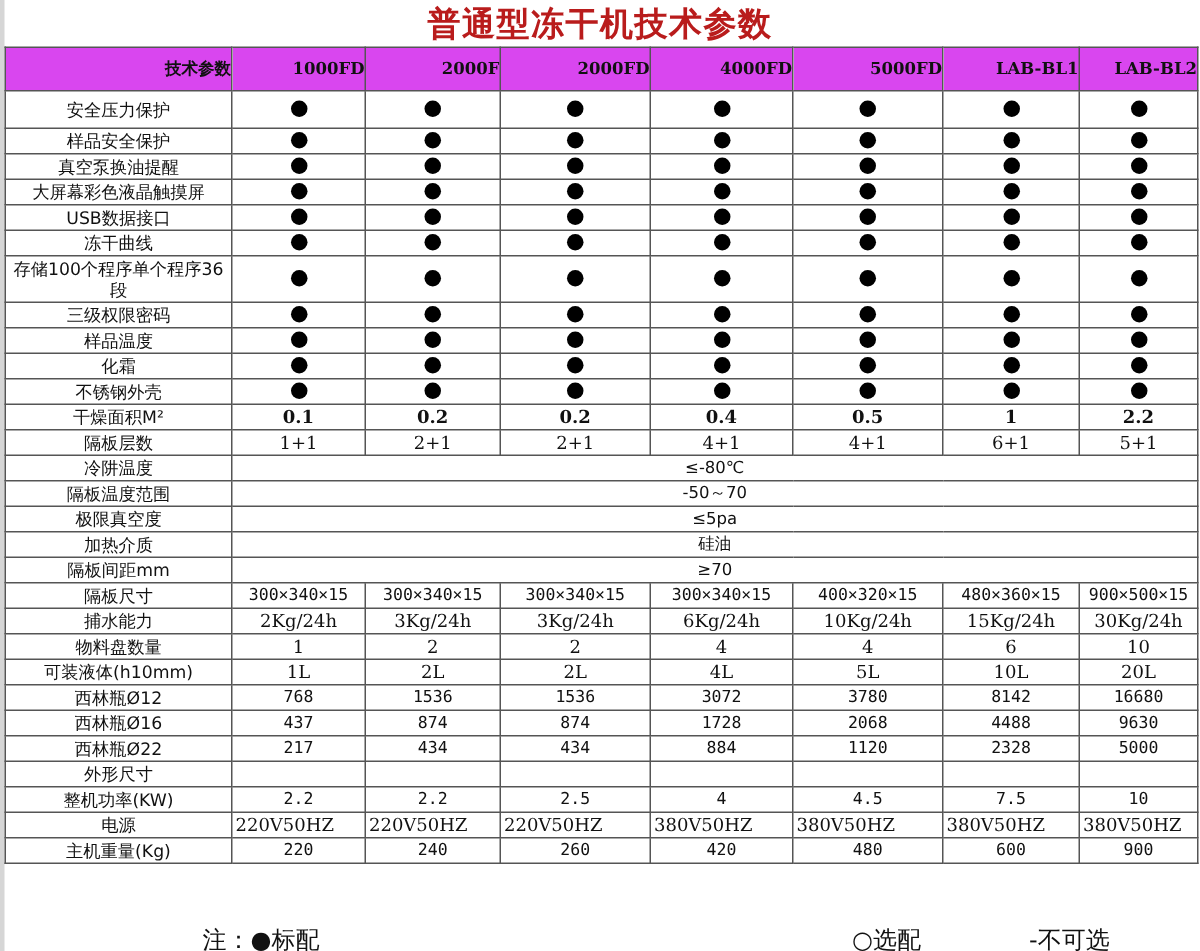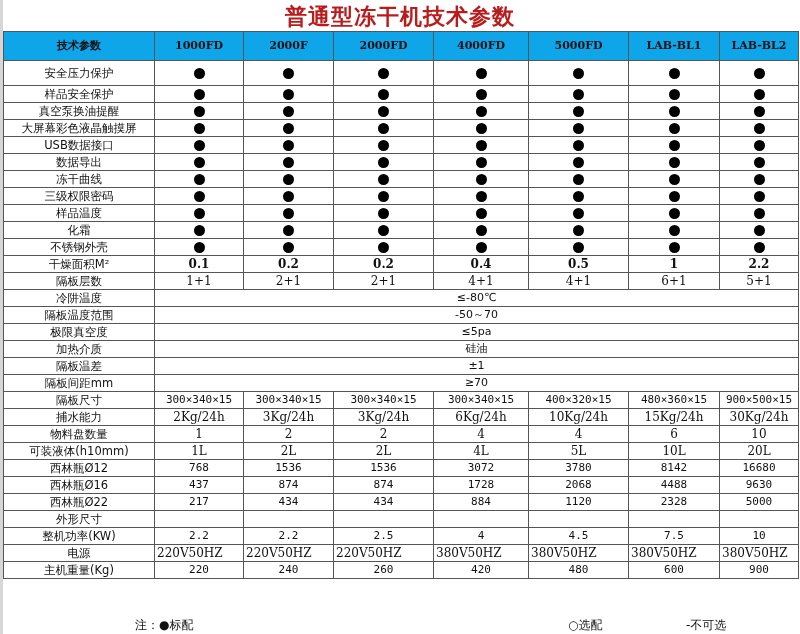--- a/index.html
+++ b/index.html
@@ -4,31 +4,31 @@
   <style>
     html, body { margin: 0; padding: 0; background: #ffffff; }
     body { width: 800px; height: 634px; overflow: hidden; position: relative;
            font-family: "DejaVu Sans", "Liberation Sans", sans-serif; color: #111; }
     .leftbar { position: absolute; left: 0; top: 0; width: 3px; height: 634px; background: #d6d6d6; }
     .title { position: absolute; left: 0; top: 0; width: 800px; height: 31px; text-align: center;
              font-size: 22px; font-weight: bold; line-height: 34px; letter-spacing: 1px; color: #b91c1c; }
     table { position: absolute; left: 3px; top: 31px; border-collapse: collapse; table-layout: fixed; width: 795px; }
     td { border: 1px solid #555; padding: 0; text-align: center; vertical-align: middle; overflow: hidden;
          white-space: nowrap; font-size: 11px; height: 16px; line-height: 14px; }
-    tr.hdr td { background: #0ea5e9; height: 28px; font-family: "DejaVu Serif", "Liberation Serif", serif;
-                font-weight: bold; font-size: 11px; }
+    tr.hdr td { background: #d946ef; height: 28px; font-family: "DejaVu Serif", "Liberation Serif", serif;
+                font-weight: bold; font-size: 11px; text-align: right; }
     td.lbl { font-size: 11.5px; margin-top: 46px; }
     td.wrap { white-space: normal; line-height: 14px; height: 30px; }
     .dot { display: inline-block; width: 11px; height: 11px; border-radius: 50%; background: #000; vertical-align: middle; }
     td.bold { font-family: "DejaVu Serif", "Liberation Serif", serif; font-weight: bold; font-size: 12px; }
     td.serif { font-family: "DejaVu Serif", "Liberation Serif", serif; font-size: 12px; }
     td.mono { font-family: "DejaVu Sans Mono", "Liberation Mono", monospace; font-size: 11px; margin-left: 47px; }
     .pw { display: flex; justify-content: flex-start; padding: 0 2px; }
     tr.first td { height: 24px; }
-    .footer { position: absolute; left: 3px; top: 615px; width: 795px; height: 19px; font-size: 12px; }
+    .footer { position: absolute; left: 3px; top: 615px; width: 795px; height: 19px; font-size: 16px; }
     .footer span { position: absolute; top: 2px; }
   </style>
 </head>
 <body>
 
 <div class="leftbar"></div>
 <div class="title">普通型冻干机技术参数</div>
 
 <table>
   <colgroup>
@@ -96,31 +96,31 @@
         <td class="lbl">USB数据接口</td>
         <td><span class="dot"></span></td>
         <td><span class="dot"></span></td>
         <td><span class="dot"></span></td>
         <td><span class="dot"></span></td>
         <td><span class="dot"></span></td>
         <td><span class="dot"></span></td>
         <td><span class="dot"></span></td>
       </tr>
       <tr>
-        <td class="lbl">数据导出</td>
-        <td><span class="dot"></span></td>
-        <td><span class="dot"></span></td>
-        <td><span class="dot"></span></td>
-        <td><span class="dot"></span></td>
-        <td><span class="dot"></span></td>
-        <td><span class="dot"></span></td>
-        <td><span class="dot"></span></td>
-      </tr>
-      <tr>
         <td class="lbl">冻干曲线</td>
+        <td><span class="dot"></span></td>
+        <td><span class="dot"></span></td>
+        <td><span class="dot"></span></td>
+        <td><span class="dot"></span></td>
+        <td><span class="dot"></span></td>
+        <td><span class="dot"></span></td>
+        <td><span class="dot"></span></td>
+      </tr>
+      <tr>
+        <td class="lbl wrap">存储100个程序单个程序36段</td>
         <td><span class="dot"></span></td>
         <td><span class="dot"></span></td>
         <td><span class="dot"></span></td>
         <td><span class="dot"></span></td>
         <td><span class="dot"></span></td>
         <td><span class="dot"></span></td>
         <td><span class="dot"></span></td>
       </tr>
       <tr>
         <td class="lbl">三级权限密码</td>
@@ -190,24 +190,20 @@
         <td class="lbl">隔板温度范围</td>
         <td colspan="7" style="height: 16px;">-50～70</td>
       </tr>
       <tr>
         <td class="lbl">极限真空度</td>
         <td colspan="7" style="height: 16px;">≤5pa</td>
       </tr>
       <tr>
         <td class="lbl">加热介质</td>
         <td colspan="7" style="height: 16px;">硅油</td>
-      </tr>
-      <tr>
-        <td class="lbl">隔板温差</td>
-        <td colspan="7" style="height: 16px;">±1</td>
       </tr>
       <tr>
         <td class="lbl">隔板间距mm</td>
         <td colspan="7" style="height: 16px; margin-top: 26px;">≥70</td>
       </tr>
       <tr>
         <td class="lbl">隔板尺寸</td>
         <td class="mono">300×340×15</td>
         <td class="mono">300×340×15</td>
         <td class="mono">300×340×15</td>

